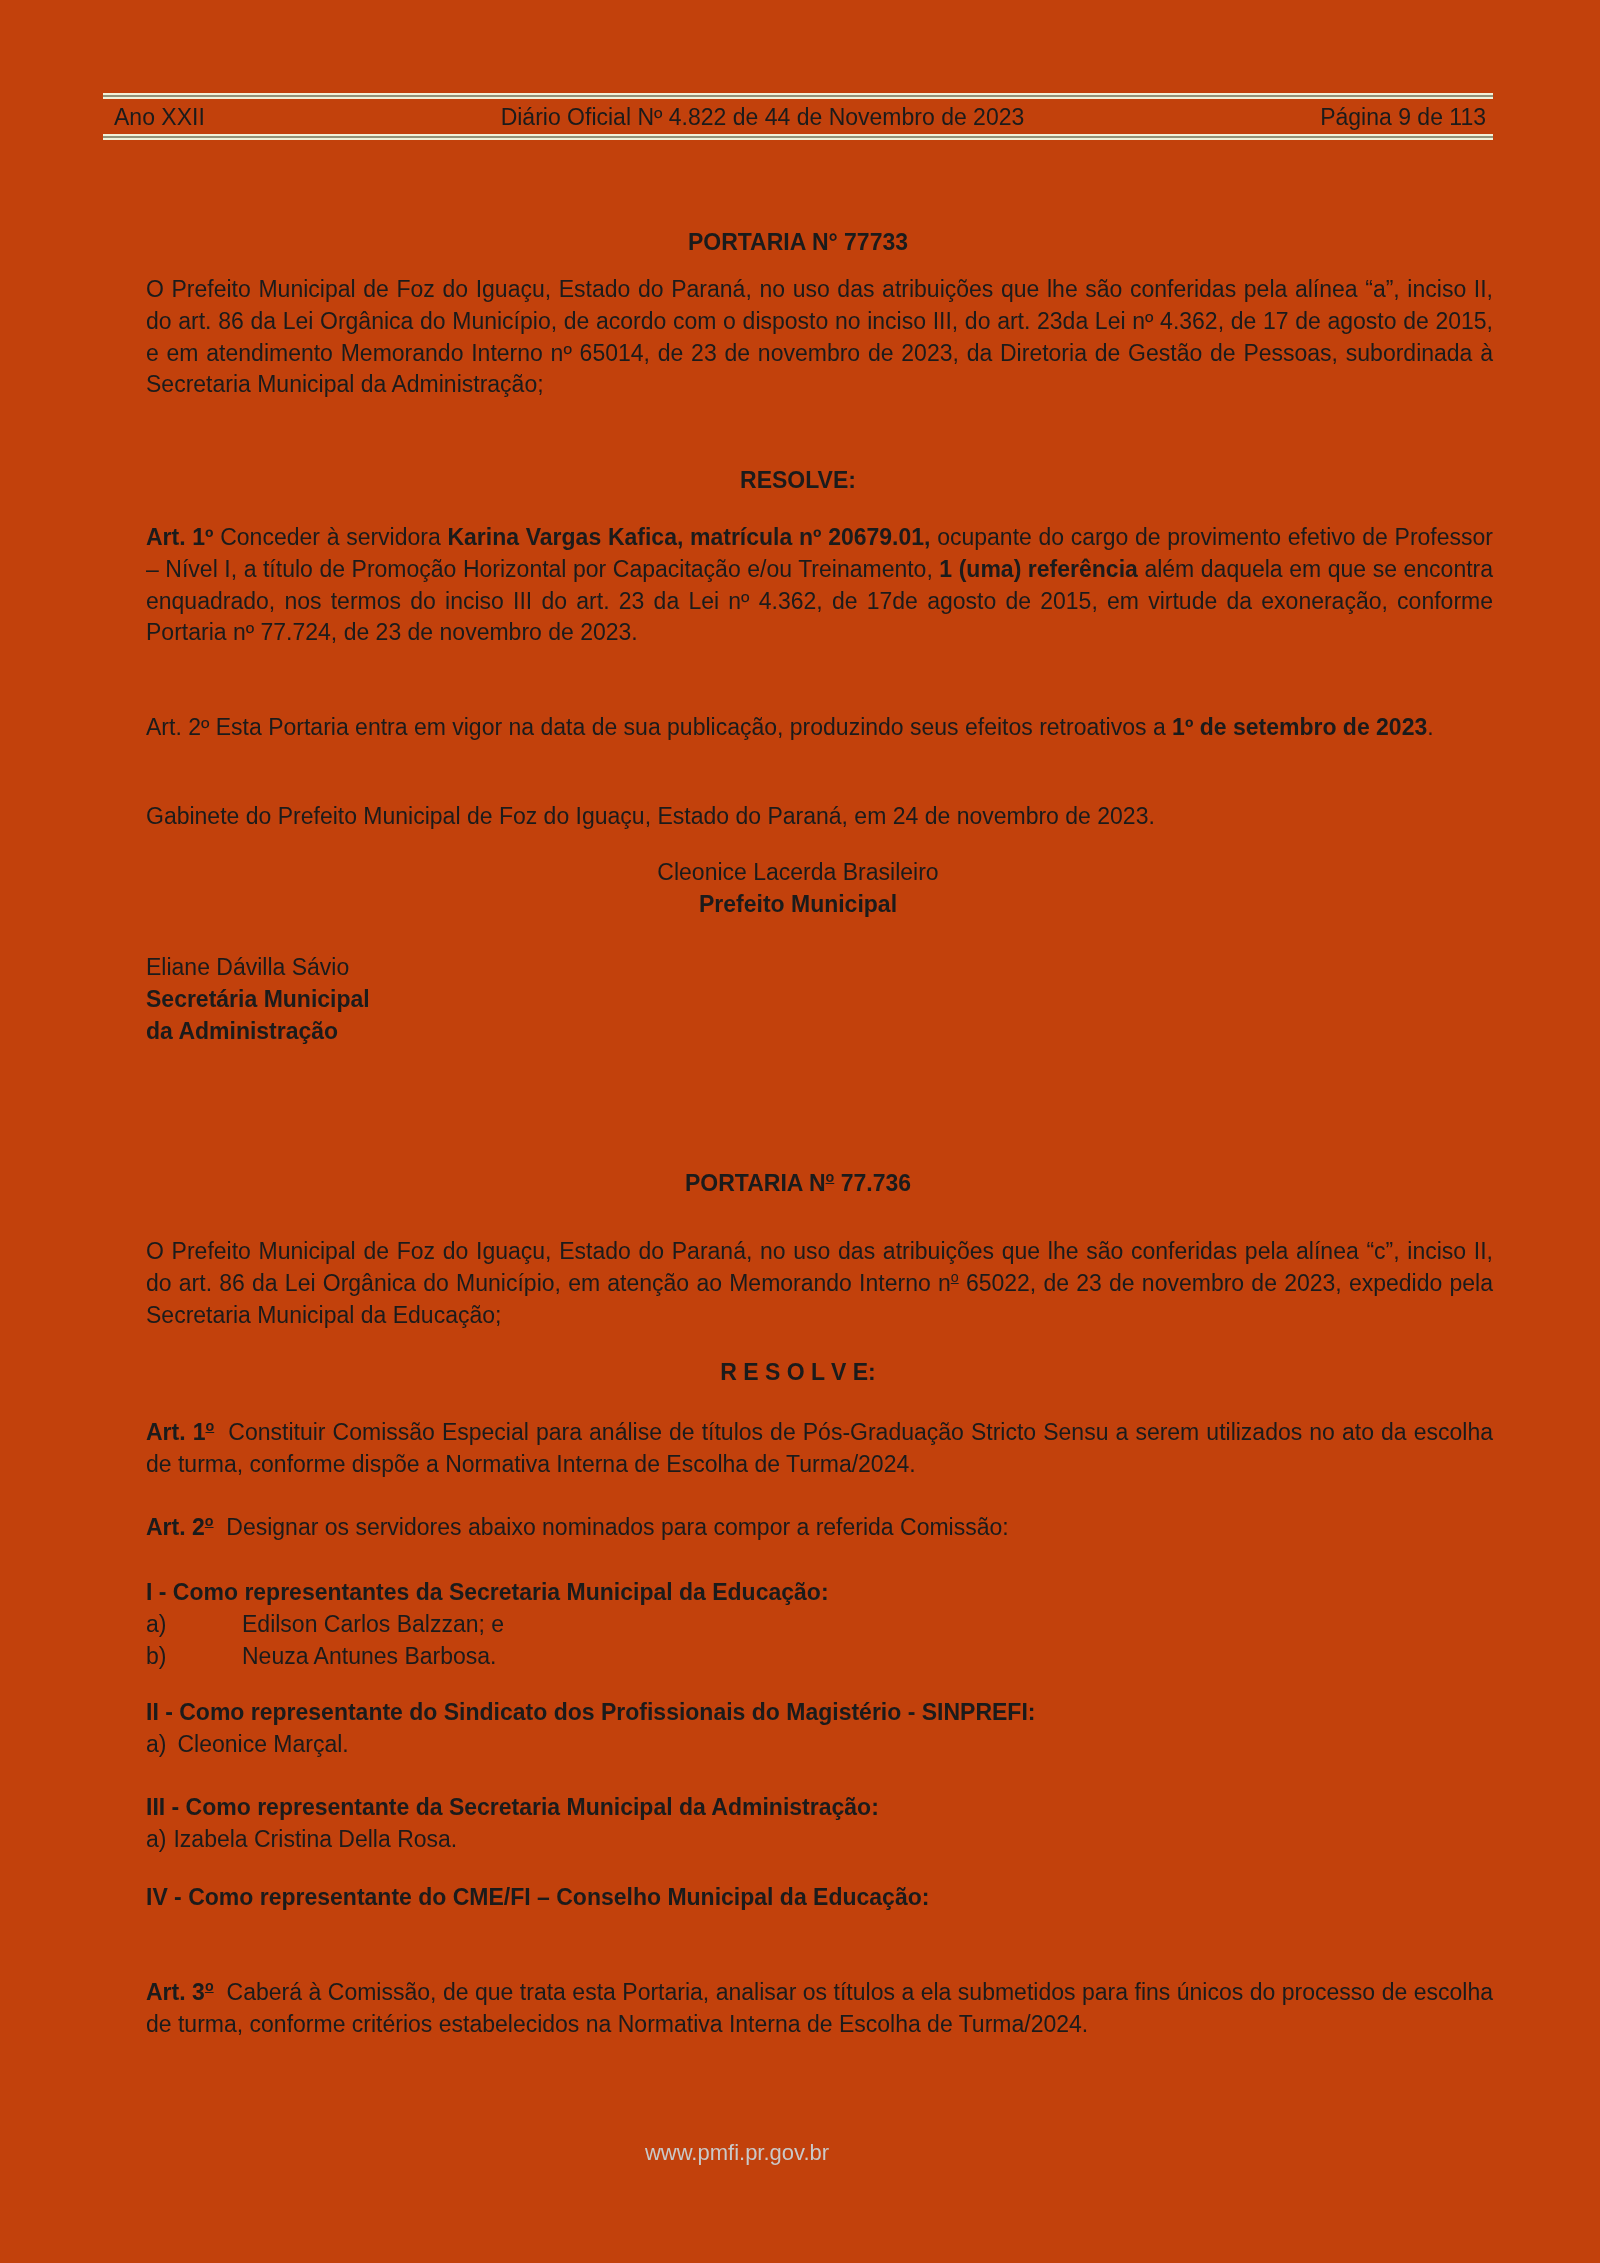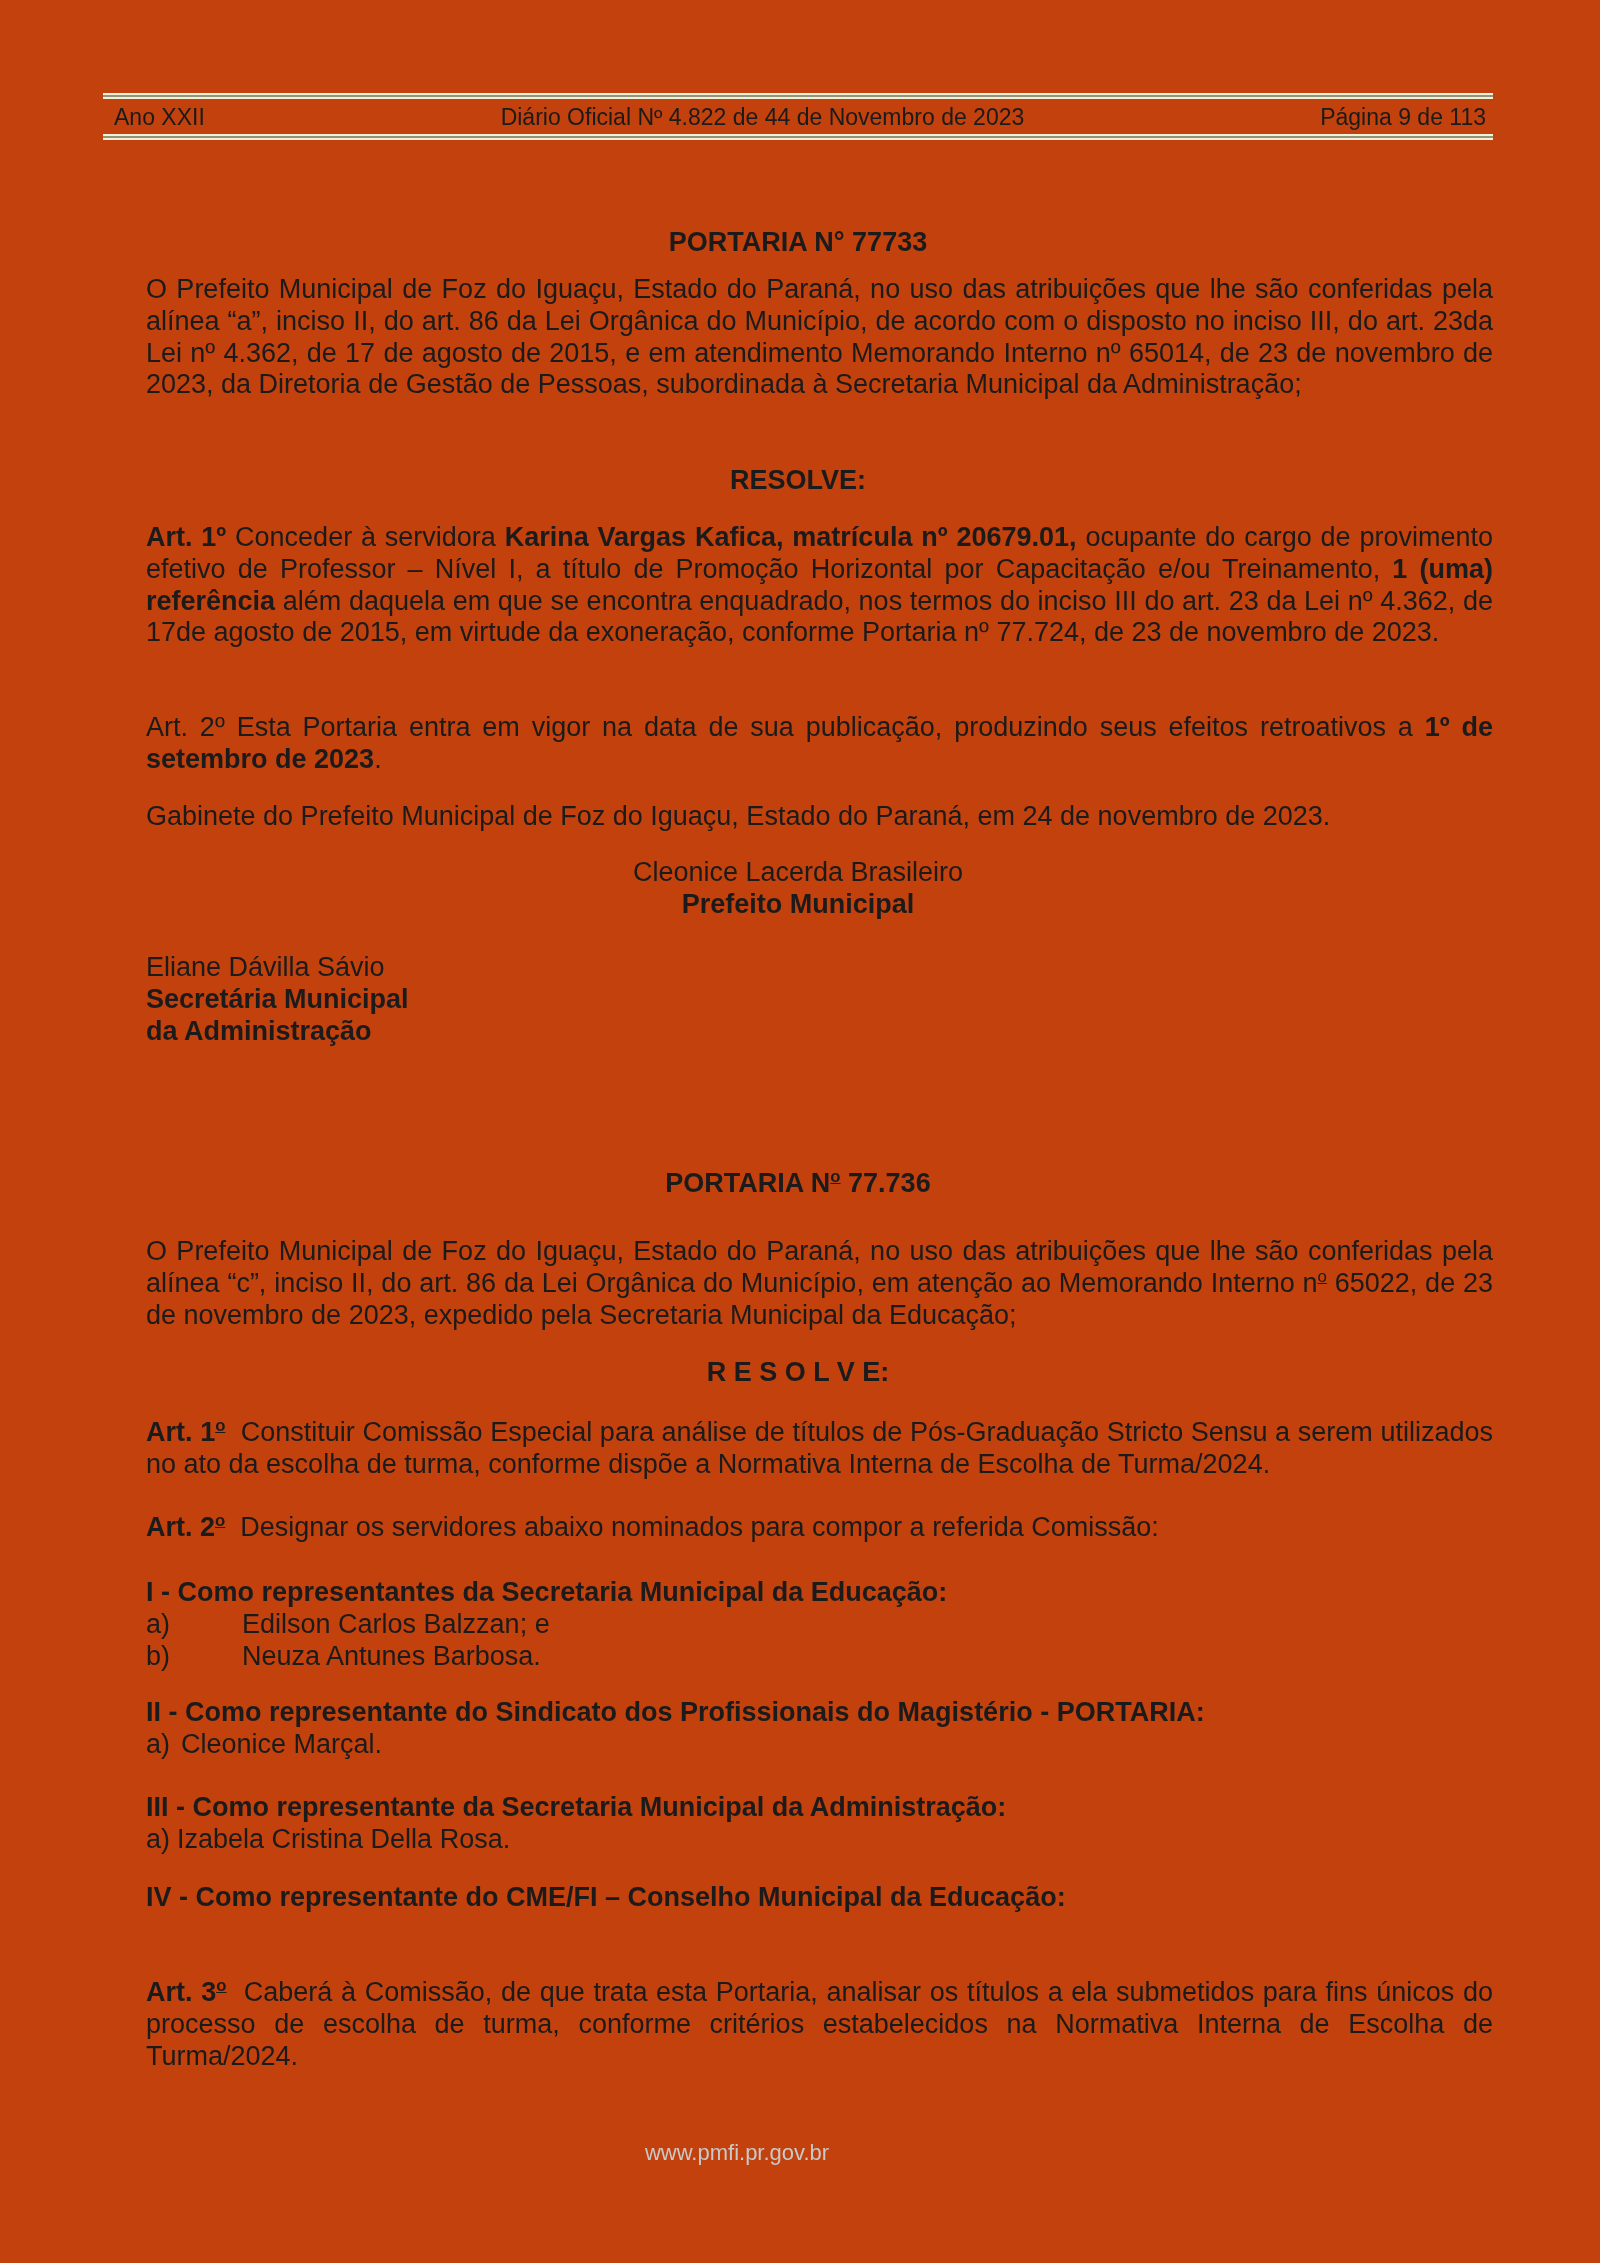--- a/index.html
+++ b/index.html
@@ -15,21 +15,21 @@
         box-shadow:0 -2px 0 #f2f2da, 0 2px 0 #f2f2da;}
   .rule-top{top:95px;}
   .rule-bottom{top:136px;}
 
   .hdr-row{position:absolute;left:114px;top:103px;width:1372px;
            display:flex;justify-content:space-between;align-items:baseline;
            font-size:23px;line-height:28px;}
   .hdr-row .c{flex:1;text-align:center;}
   .hdr-row .l,.hdr-row .r{white-space:nowrap;}
 
-  .block{position:absolute;left:146px;width:1347px;font-size:27px;line-height:31.8px;}
+  .block{position:absolute;left:146px;width:1347px;font-size:23px;line-height:31.8px;}
   .wide{left:103px;width:1390px;}      
   .just{text-align:justify;}
   .ctr{text-align:center;}
   .b{font-weight:bold;}
 
   sup{font-size:0.62em;line-height:0;vertical-align:super;}
   .u{text-decoration:underline;}
 
   
   .grp .heading{font-weight:bold;}
@@ -89,21 +89,21 @@
 
   <div class="block just" style="top:1512px"><span style="font-weight: bold;">Art. 2</span><sup class="u" style="font-weight: bold;">o</sup><span>&nbsp; Designar os servidores abaixo nominados para compor a referida Comissão:</span></div>
 
   <div class="block grp grp1" style="top:1577px">
     <div class="heading">I - Como representantes da Secretaria Municipal da Educação:</div>
     <div class="item"><span class="lbl">a)</span><span>Edilson Carlos Balzzan; e</span></div>
     <div class="item"><span class="lbl">b)</span><span>Neuza Antunes Barbosa.</span></div>
   </div>
 
   <div class="block grp grp2" style="top:1697px">
-    <div class="heading">II - Como representante do Sindicato dos Profissionais do Magistério - PORTARIA:</div>
+    <div class="heading">II - Como representante do Sindicato dos Profissionais do Magistério - SINPREFI:</div>
     <div class="item"><span class="lbl">a)</span><span>Cleonice Marçal.</span></div>
   </div>
 
   <div class="block grp grp3" style="top:1792px">
     <div class="heading">III - Como representante da Secretaria Municipal da Administração:</div>
     <div class="item"><span class="lbl">a)</span><span>Izabela Cristina Della Rosa.</span></div>
   </div>
 
   <div class="block grp grp4" style="top:1882px">
     <div class="heading">IV - Como representante do CME/FI – Conselho Municipal da Educação:</div>

